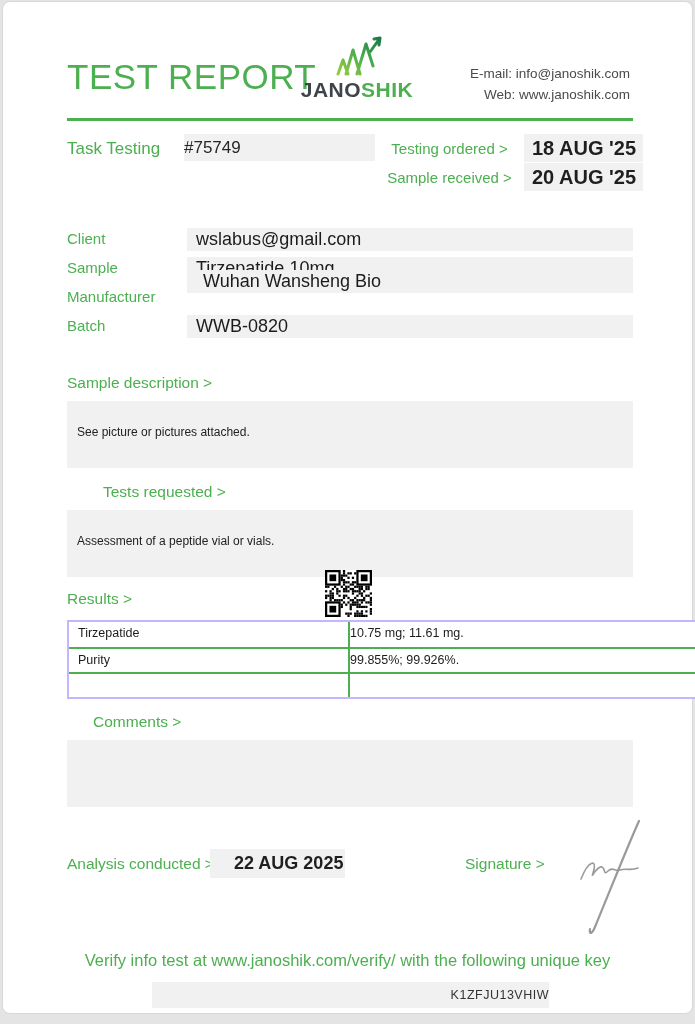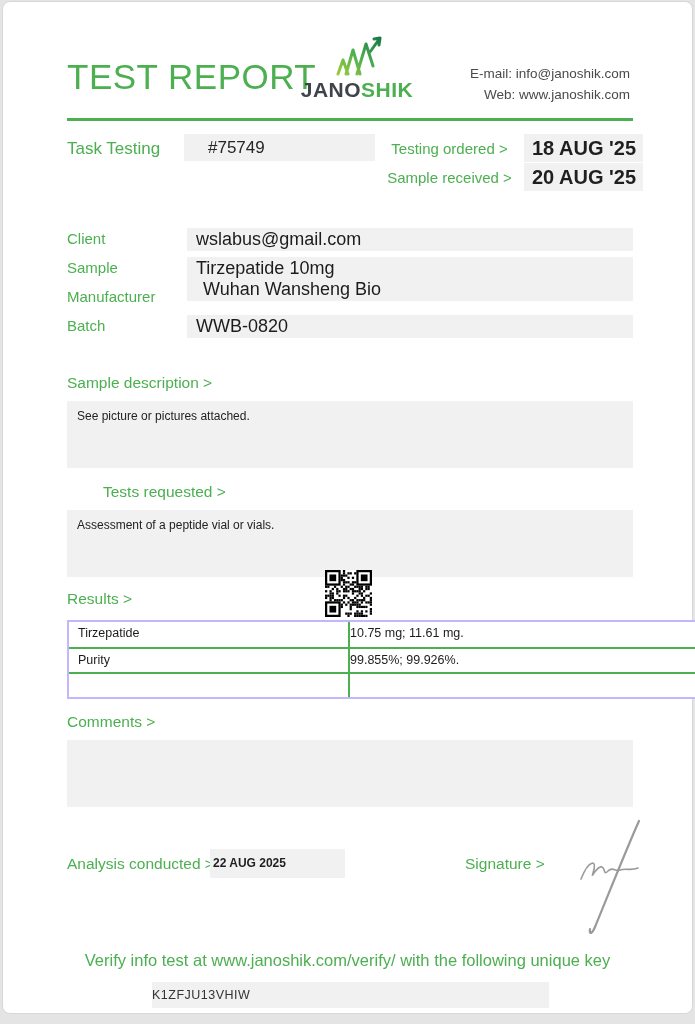--- a/index.html
+++ b/index.html
@@ -16,48 +16,48 @@
   .logo { position:absolute; left:290px; top:34px; width:128px; text-align:center; }
   .logo-icon { display:block; margin:0 auto 2px auto; }
   .logo-text { font-size:21px; font-weight:700; letter-spacing:0.5px; }
   .logo-jano { color:#3f444a; }
   .logo-shik { color:#4caf50; }
   .contact { position:absolute; right:62px; top:61px; text-align:right; font-size:13.5px; color:#4a4a4a; line-height:21px; }
   .header-rule { position:absolute; left:64px; top:116px; width:566px; height:3px; background:#4caf50; }
 
   
   .task-label { position:absolute; left:64px; top:137px; font-size:17px; color:#4caf50; }
-  .task-value { left:181px; top:132px; width:191px; height:27px; font-size:17px; color:#262626; font-weight:500; line-height:27px; padding-left:24px; }
+  .task-value { left:181px; top:132px; width:191px; height:27px; font-size:17px; color:#262626; font-weight:500; line-height:27px; padding-left:0; }
   .date-label { position:absolute; left:378px; width:137px; text-align:center; font-size:15px; color:#4caf50; }
   .date-value { left:521px; width:119px; height:28px; font-size:20px; color:#1f1f1f; font-weight:600; line-height:28px; padding-left:8px; }
 
   
   .det-label { position:absolute; left:64px; font-size:15px; color:#4caf50; }
   .det-value { left:184px; width:446px; height:23px; font-size:18px; color:#1c1c1c; font-weight:500; line-height:23px; padding-left:9px; }
 
   
   .sec-label { position:absolute; left:64px; font-size:15.5px; color:#4caf50; }
-  .sec-box { left:64px; width:566px; height:67px; font-size:12px; color:#222; padding:8px 10px; }
+  .sec-box { left:64px; width:566px; height:67px; font-size:12px; color:#222; padding:24px 10px; }
 
   
   .results-table { position:absolute; left:64px; top:618px; width:644px; border:2px solid #c4b5fd; background:#fff; }
   .rt-row { display:flex; height:25px; }
   .rt-row + .rt-row { border-top:2px solid #4caf50; }
   .rt-name { width:279px; font-size:12.5px; color:#1c1c1c; line-height:23px; padding-left:9px; }
   .rt-value { flex:1; border-left:2px solid #4caf50; font-size:12.5px; color:#1c1c1c; line-height:23px; }
 
   .qr { position:absolute; left:321px; top:568px; width:49px; height:47px; }
 
   
   .analysis-label { position:absolute; left:64px; top:853px; font-size:15.5px; color:#4caf50; }
-  .analysis-date { left:207px; top:847px; width:135px; height:29px; font-size:12px; color:#1f1f1f; font-weight:600; line-height:29px; padding-left:3px; }
+  .analysis-date { left:207px; top:847px; width:135px; height:29px; font-size:18px; color:#1f1f1f; font-weight:600; line-height:29px; padding-left:24px; }
   .signature-label { position:absolute; left:462px; top:853px; font-size:15.5px; color:#4caf50; }
   .signature { position:absolute; left:556px; top:813px; }
   .verify-text { position:absolute; left:0; top:949px; width:100%; text-align:center; font-size:16.5px; color:#4caf50; }
-  .key-box { left:149px; top:980px; width:397px; height:26px; text-align:left; font-size:12.5px; color:#333; line-height:26px; letter-spacing:0.5px; }
+  .key-box { left:149px; top:980px; width:397px; height:26px; text-align:right; font-size:12.5px; color:#333; line-height:26px; letter-spacing:0.5px; }
 </style>
 </head>
 <body>
 
 <div class="page">
 
   <div class="title">TEST REPORT</div>
 
   <div class="logo">
     <svg class="logo-icon" width="54" height="40" viewBox="0 0 54 40">
@@ -89,21 +89,21 @@
   <div class="date-label" style="top:167px;">Sample received &gt;</div>
   <div class="graybox date-value" style="top:161px;">20 AUG '25</div>
 
   <div class="det-label" style="top:228px;">Client</div>
   <div class="graybox det-value" style="top:226px;">wslabus@gmail.com</div>
 
   <div class="det-label" style="top:257px;">Sample</div>
   <div class="graybox det-value" style="top:255px;">Tirzepatide 10mg</div>
 
   <div class="det-label" style="top:286px;">Manufacturer</div>
-  <div class="graybox det-value" style="top:276px;padding-left:16px;">Wuhan Wansheng Bio</div>
+  <div class="graybox det-value" style="top:268px;padding-left:16px;">Wuhan Wansheng Bio</div>
 
   <div class="det-label" style="top:315px;">Batch</div>
   <div class="graybox det-value" style="top:313px;">WWB-0820</div>
 
   <div class="sec-label" style="top:372px;">Sample description &gt;</div>
   <div class="graybox sec-box" style="top:399px;">
     <span>See picture or pictures attached.</span>
   </div>
 
   <div class="sec-label" style="top:481px;margin-left:36px;">Tests requested &gt;</div>
@@ -271,21 +271,21 @@
     <div class="rt-row">
       <div class="rt-name">Purity</div>
       <div class="rt-value">99.855%; 99.926%.</div>
     </div>
     <div class="rt-row">
       <div class="rt-name"></div>
       <div class="rt-value"></div>
     </div>
   </div>
 
-  <div class="sec-label" style="top:711px;">Comments &gt;</div>
+  <div class="sec-label" style="top:711px;margin-left:26px;">Comments &gt;</div>
   <div class="graybox sec-box" style="top:738px;">
     <span></span>
   </div>
 
   <div class="analysis-label">Analysis conducted &gt;</div>
   <div class="graybox analysis-date">22 AUG 2025</div>
 
   <div class="signature-label">Signature &gt;</div>
   <svg class="signature" width="100" height="122" viewBox="0 0 100 122">
     <path d="M80 6 C70 28 54 68 36 112 C33 119 30 120 31 114" fill="none" stroke="#9a9a9a" stroke-width="2.2" stroke-linecap="round"></path>

